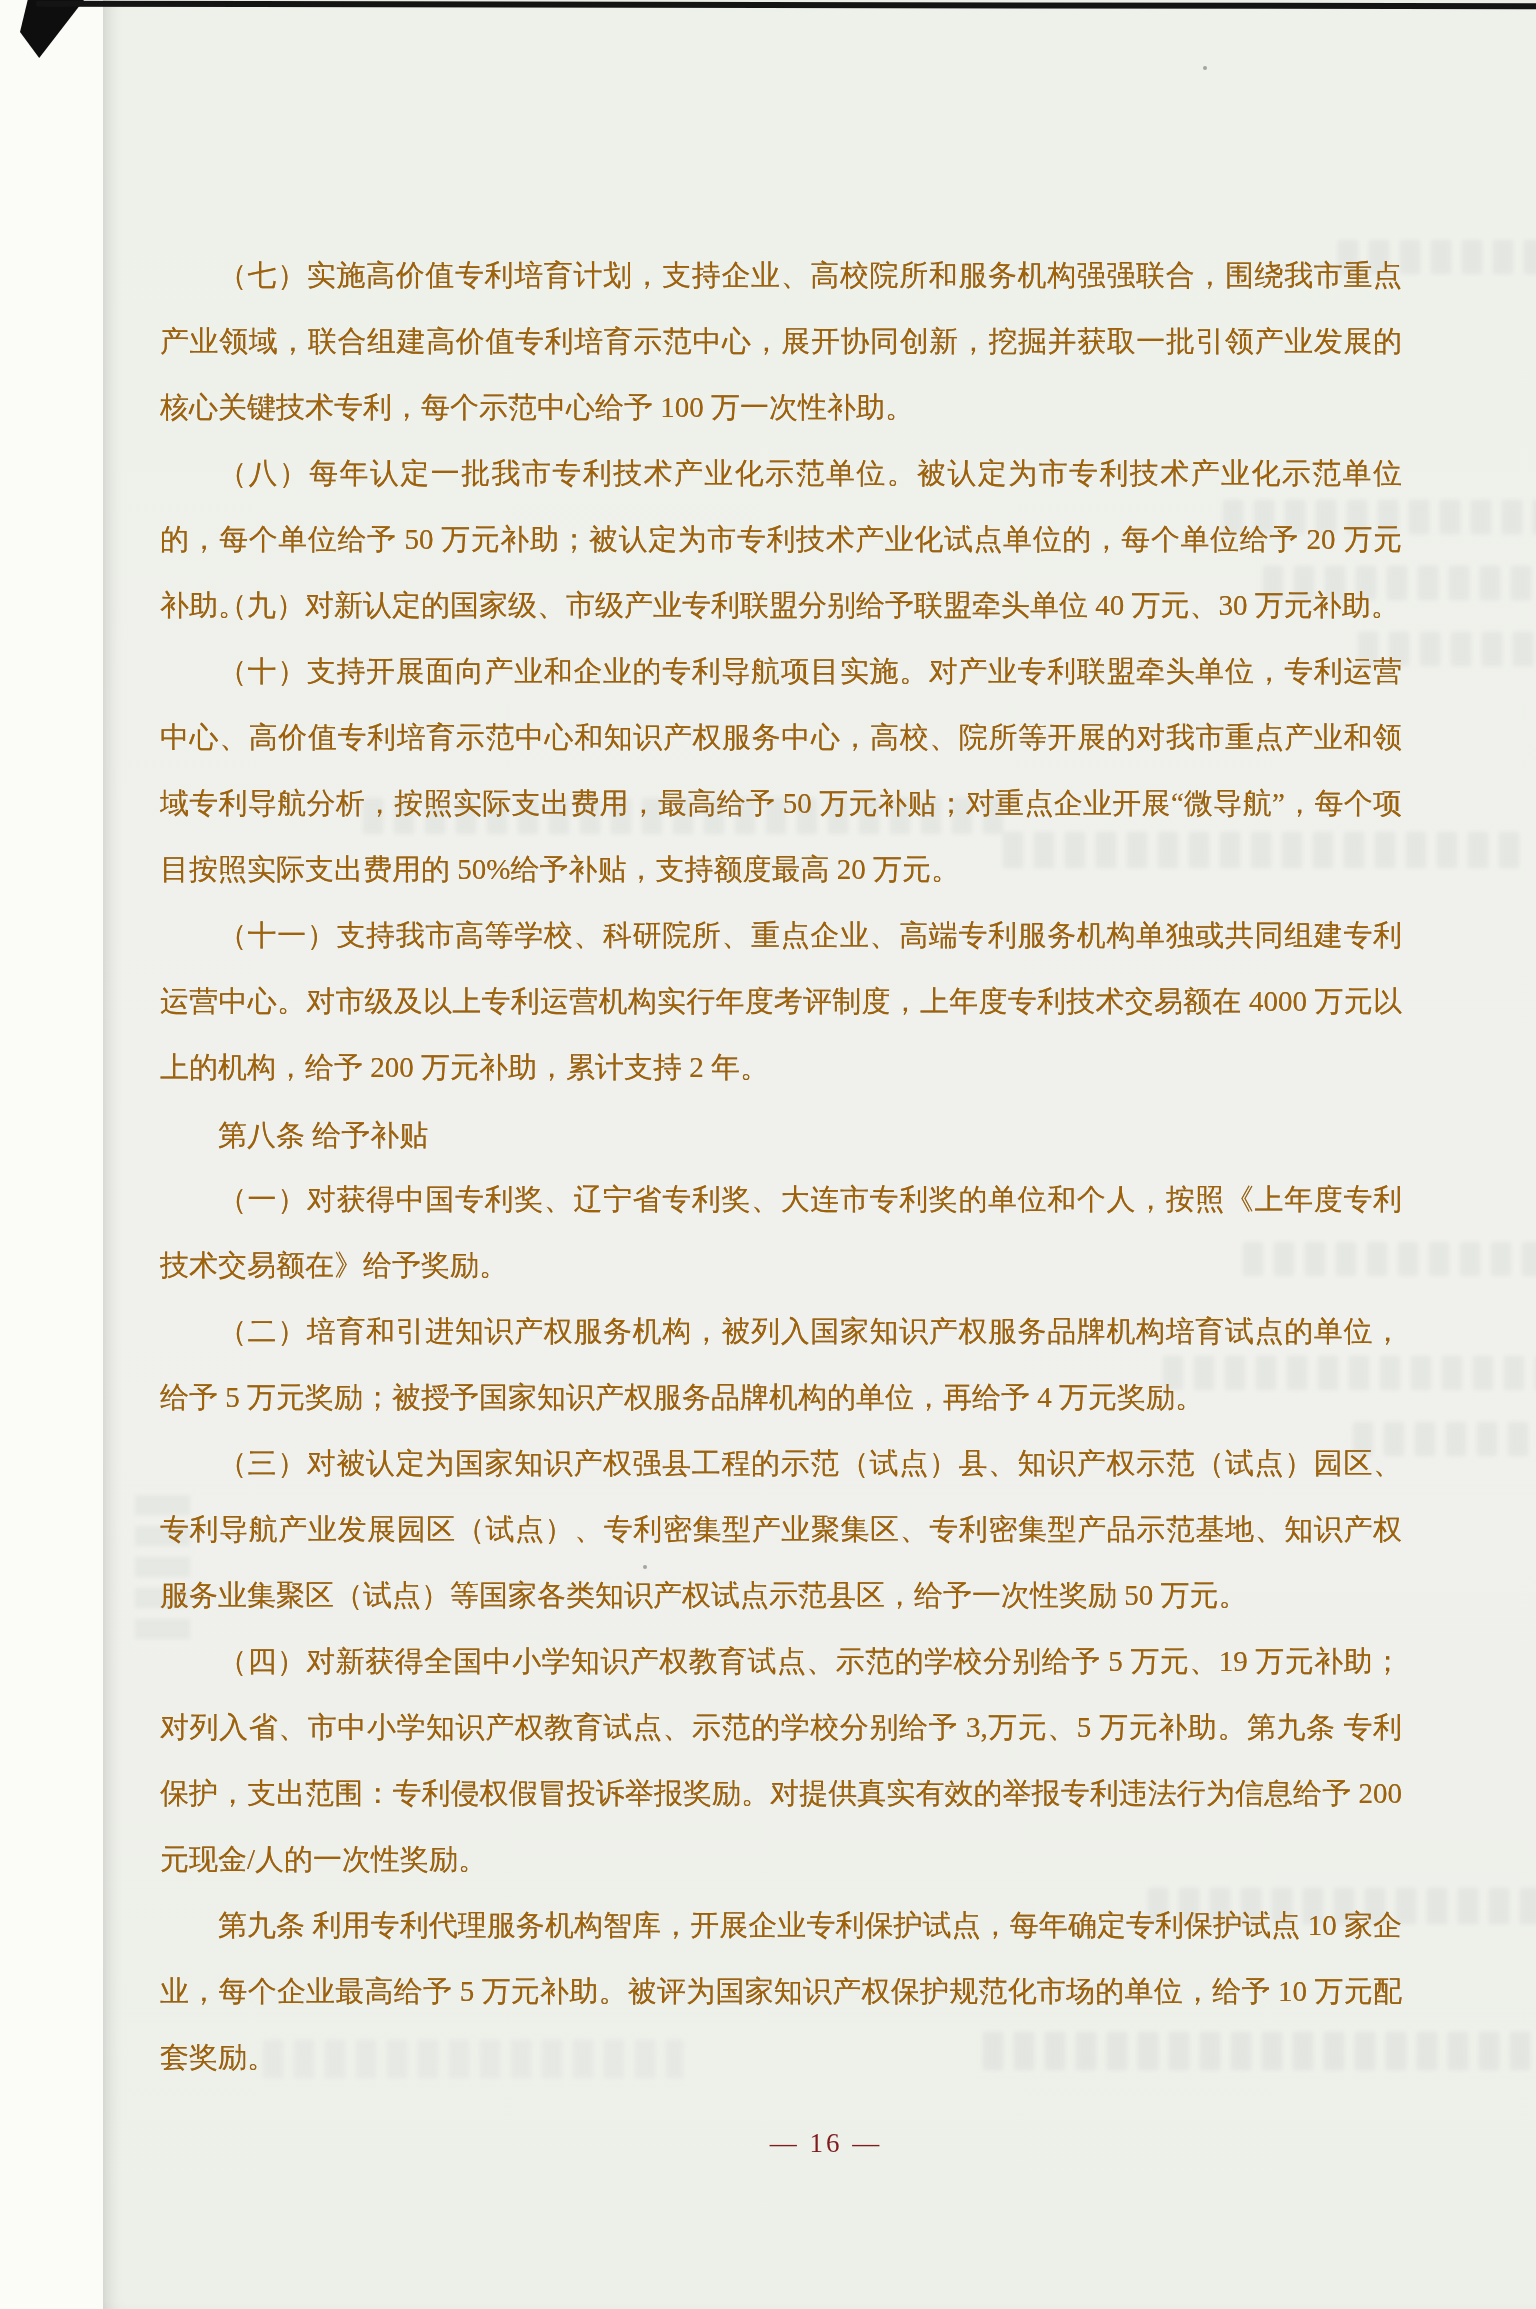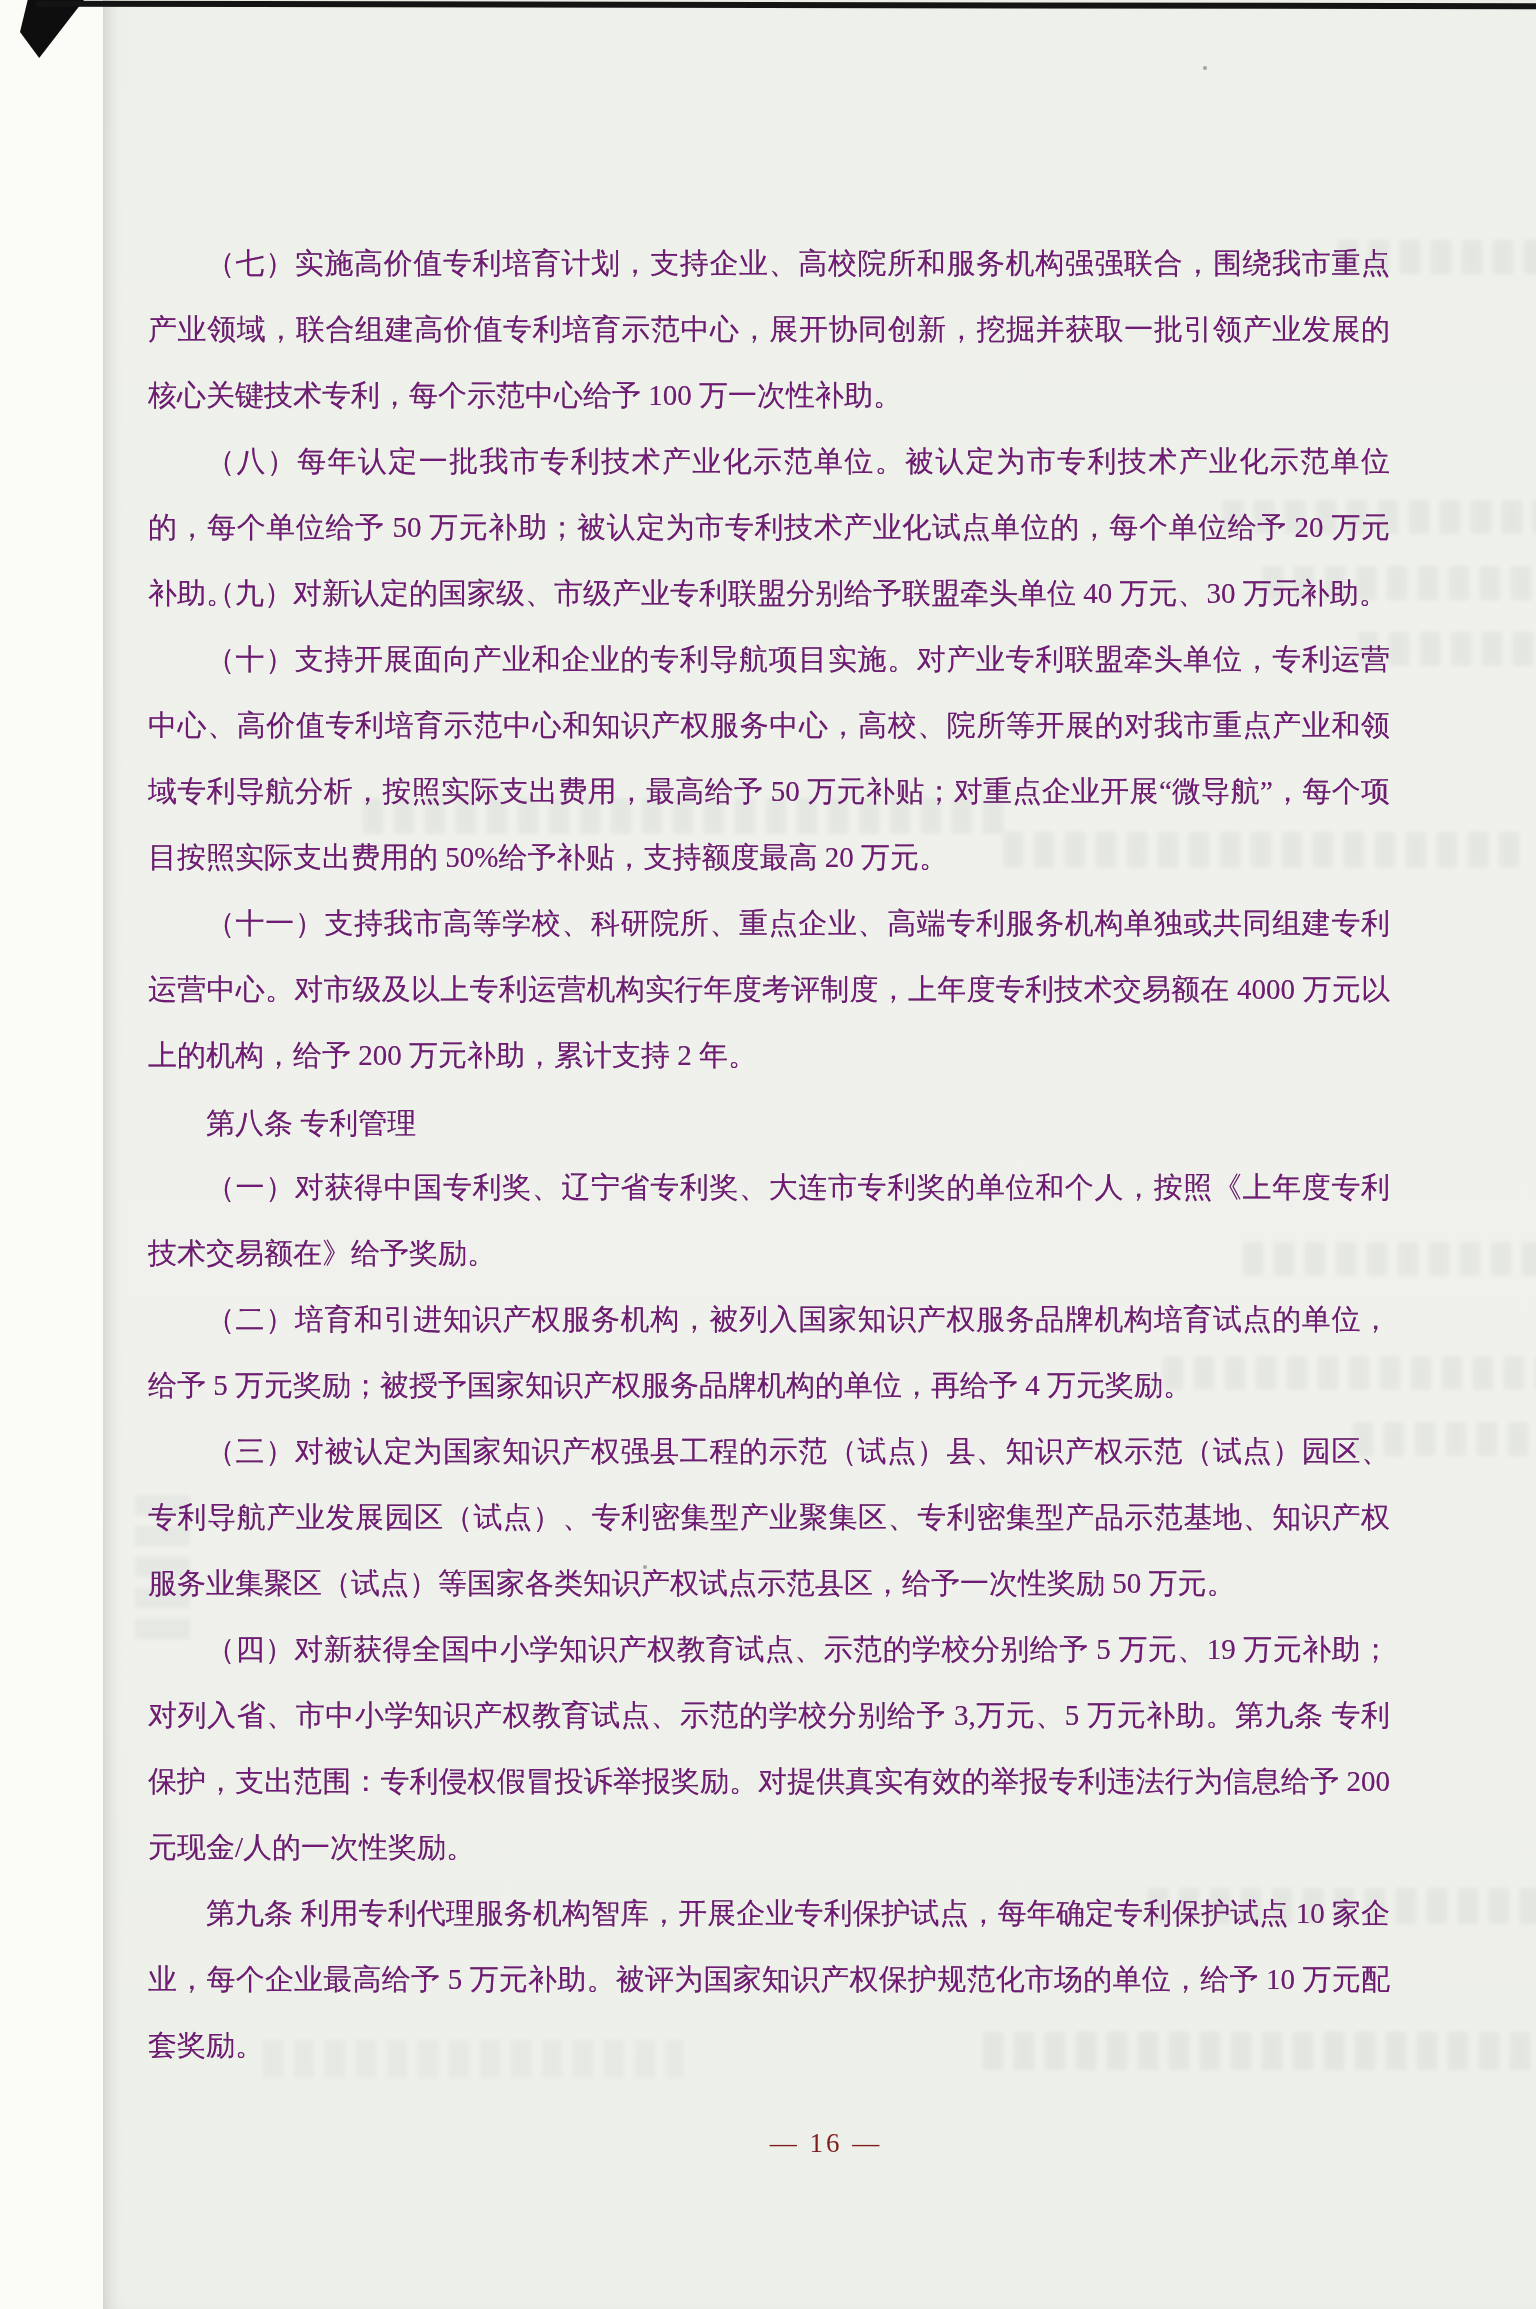--- a/index.html
+++ b/index.html
@@ -36,24 +36,24 @@
     top: 0; left: 20px;
     width: 64px; height: 58px;
     background: #0e0e0e;
     clip-path: polygon(12% 0, 100% 0, 30% 100%, 0 55%);
   }
   
   .para {
     position: absolute;
     left: 148px;
     width: 1242px;
-    margin: 0;
+    margin: 12px;
     font-size: 29px;
     line-height: 66px;
-    color: #701a75;
+    color: #a16207;
     text-align: justify;
     text-indent: 2em;
     text-shadow: 0 0 0.6px rgba(55,55,55,0.55);
   }
   .page-num {
     position: absolute;
     top: 2128px;
     left: 826px;
     transform: translateX(-50%);
     font-size: 27px;
@@ -103,20 +103,20 @@
 </div>
 
 <div class="corner-blob"></div>
 <div class="top-line"></div>
 
 <p class="para" style="top:230px">（七）实施高价值专利培育计划，支持企业、高校院所和服务机构强强联合，围绕我市重点产业领域，联合组建高价值专利培育示范中心，展开协同创新，挖掘并获取一批引领产业发展的核心关键技术专利，每个示范中心给予 100 万一次性补助。</p>
 <p class="para" style="top:428px">（八）每年认定一批我市专利技术产业化示范单位。被认定为市专利技术产业化示范单位的，每个单位给予 50 万元补助；被认定为市专利技术产业化试点单位的，每个单位给予 20 万元补助。</p>
 <p class="para" style="top:560px">（九）对新认定的国家级、市级产业专利联盟分别给予联盟牵头单位 40 万元、30 万元补助。</p>
 <p class="para" style="top:626px">（十）支持开展面向产业和企业的专利导航项目实施。对产业专利联盟牵头单位，专利运营中心、高价值专利培育示范中心和知识产权服务中心，高校、院所等开展的对我市重点产业和领域专利导航分析，按照实际支出费用，最高给予 50 万元补贴；对重点企业开展“微导航”，每个项目按照实际支出费用的 50%给予补贴，支持额度最高 20 万元。</p>
 <p class="para" style="top:890px">（十一）支持我市高等学校、科研院所、重点企业、高端专利服务机构单独或共同组建专利运营中心。对市级及以上专利运营机构实行年度考评制度，上年度专利技术交易额在 4000 万元以上的机构，给予 200 万元补助，累计支持 2 年。</p>
-<p class="para" style="top:1090px">第八条 专利管理</p>
+<p class="para" style="top:1090px">第八条 给予补贴</p>
 <p class="para" style="top:1154px">（一）对获得中国专利奖、辽宁省专利奖、大连市专利奖的单位和个人，按照《上年度专利技术交易额在》给予奖励。</p>
 <p class="para" style="top:1286px">（二）培育和引进知识产权服务机构，被列入国家知识产权服务品牌机构培育试点的单位，给予 5 万元奖励；被授予国家知识产权服务品牌机构的单位，再给予 4 万元奖励。</p>
 <p class="para" style="top:1418px">（三）对被认定为国家知识产权强县工程的示范（试点）县、知识产权示范（试点）园区、专利导航产业发展园区（试点）、专利密集型产业聚集区、专利密集型产品示范基地、知识产权服务业集聚区（试点）等国家各类知识产权试点示范县区，给予一次性奖励 50 万元。</p>
 <p class="para" style="top:1616px">（四）对新获得全国中小学知识产权教育试点、示范的学校分别给予 5 万元、19 万元补助；对列入省、市中小学知识产权教育试点、示范的学校分别给予 3,万元、5 万元补助。第九条 专利保护，支出范围：专利侵权假冒投诉举报奖励。对提供真实有效的举报专利违法行为信息给予 200 元现金/人的一次性奖励。</p>
 <p class="para" style="top:1880px">第九条 利用专利代理服务机构智库，开展企业专利保护试点，每年确定专利保护试点 10 家企业，每个企业最高给予 5 万元补助。被评为国家知识产权保护规范化市场的单位，给予 10 万元配套奖励。</p>
 
 <div class="page-num">— 16 —</div>
 
 </body></html>

